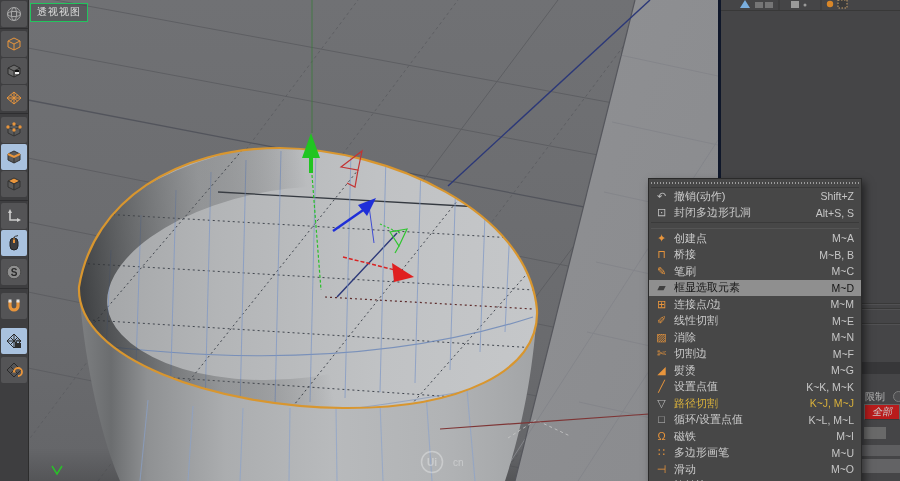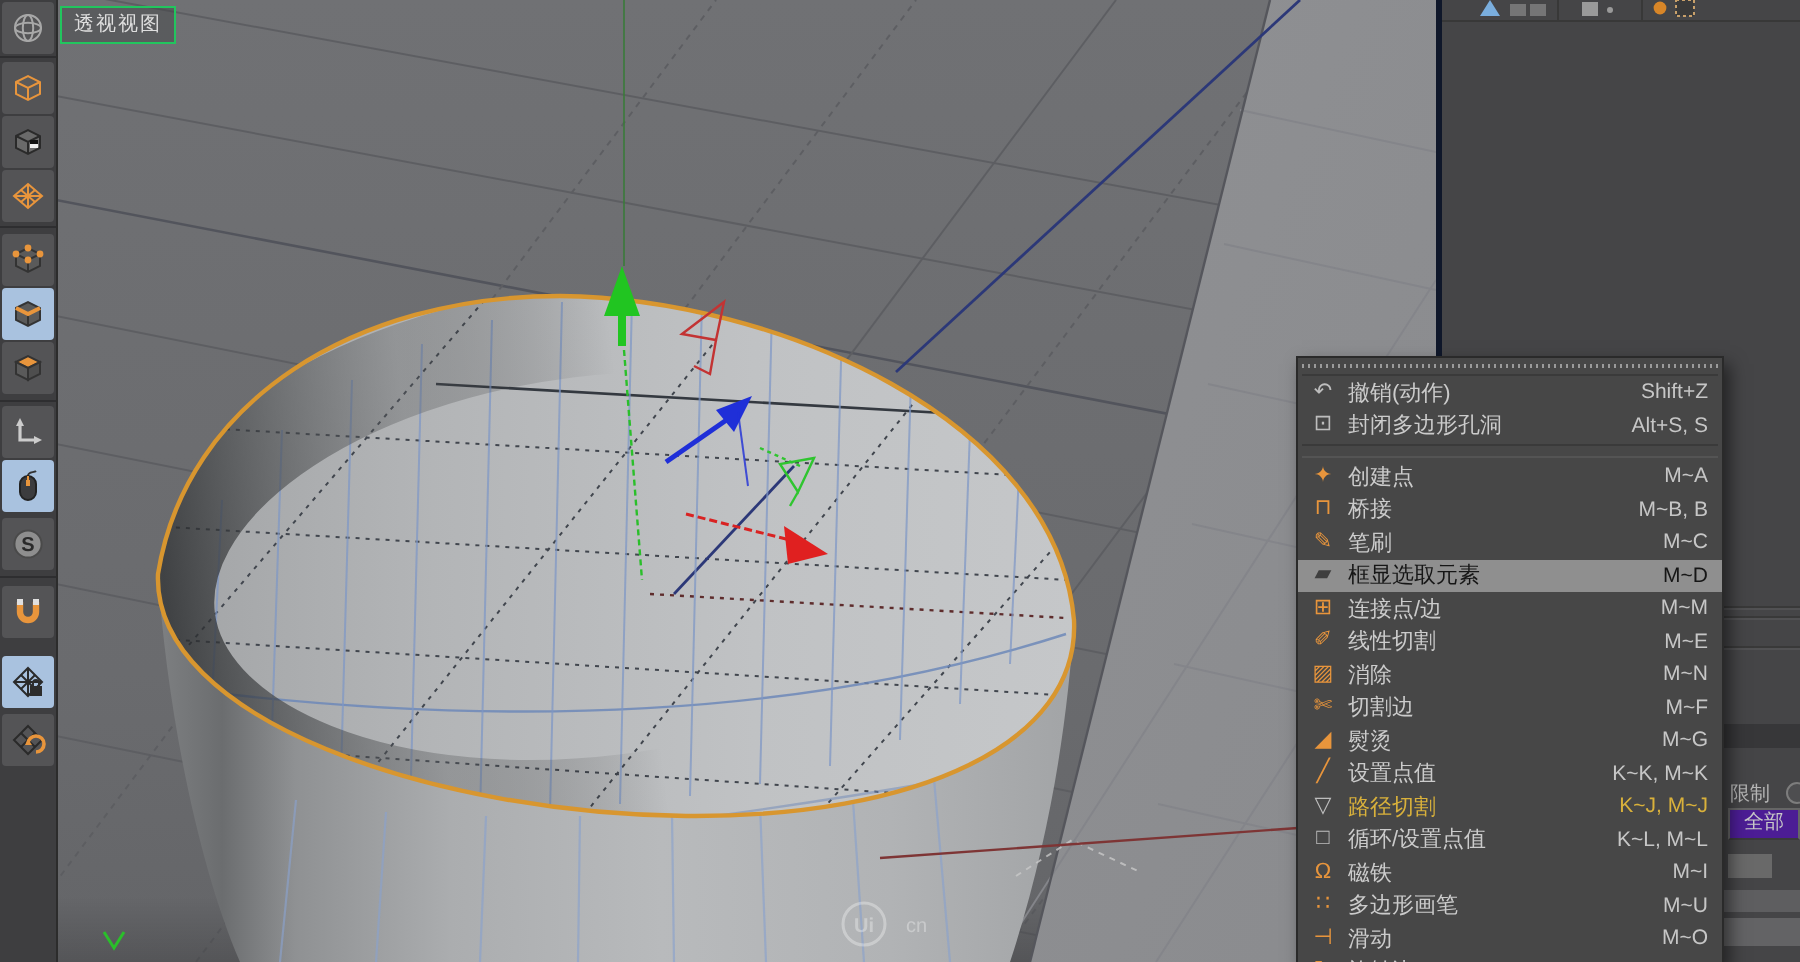--- a/index.html
+++ b/index.html
@@ -15,21 +15,21 @@
   #viewport{position:absolute;left:28px;top:0;width:690px;height:481px;}
   #vp-label{position:absolute;left:30px;top:3px;padding:1px 6px 2px 6px;border:1px solid #22c55e;color:#dedede;font-size:10px;letter-spacing:1px;background:rgba(64,66,68,.45);}
 
   
   #right-panel{position:absolute;left:718px;top:0;width:182px;height:481px;background:#454547;border-left:3px solid #0f172a;}
   #rp-topstrip{position:absolute;left:0;top:0;width:182px;height:10px;overflow:hidden;border-bottom:1px solid #383838;}
   .rp-line{position:absolute;left:0;width:182px;height:1px;background:#393939;border-bottom:1px solid #515153;}
   #rp-darkstrip{position:absolute;left:0;top:362px;width:182px;height:12px;background:#373739;}
   #rp-restrict{position:absolute;left:144px;top:390px;font-size:10px;color:#b5b5b5;}
   #rp-toggle{position:absolute;left:172px;top:391px;width:9px;height:9px;border:1px solid #7d7d7d;border-radius:50%;background:#4e4e50;}
-  #rp-all{position:absolute;left:143px;top:404px;width:34px;height:14px;background:#4c1d95;border:1px solid #666;border-bottom-color:#3a3a3a;color:#c8c8c8;font-size:10px;text-align:center;line-height:14px;}
+  #rp-all{position:absolute;left:143px;top:404px;width:34px;height:14px;background:#b91c1c;border:1px solid #666;border-bottom-color:#3a3a3a;color:#c8c8c8;font-size:10px;text-align:center;line-height:14px;font-style:italic;}
   #rp-box{position:absolute;left:143px;top:427px;width:22px;height:12px;background:#696969;}
   #rp-bar1{position:absolute;left:141px;top:445px;width:41px;height:11px;background:#5e5e60;}
   #rp-bar2{position:absolute;left:141px;top:459px;width:41px;height:14px;background:#636365;}
 
   
   #menu{position:absolute;left:648px;top:178px;width:212px;height:303px;background:#474747;border:1px solid #2a2a2a;box-shadow:3px 4px 8px rgba(0,0,0,.5);overflow:hidden;}
   #menu-grip{height:7px;margin:1px 2px 0 2px;background:repeating-linear-gradient(90deg,#9a9a9a 0 1px,transparent 1px 3px);background-size:3px 2px;background-repeat:repeat-x;background-position:0 2px;border-bottom:1px solid #3a3a3a;}
   .mrow{height:16.5px;display:flex;align-items:center;padding:0 7px 0 4px;font-size:11px;white-space:nowrap;}
   .mi{width:17px;flex:0 0 17px;text-align:center;font-size:11px;margin-right:4px;line-height:1;}
   .c1{color:#e8953c;} .c2{color:#bdbdbd;} .c3{color:#3f3f3f;}

